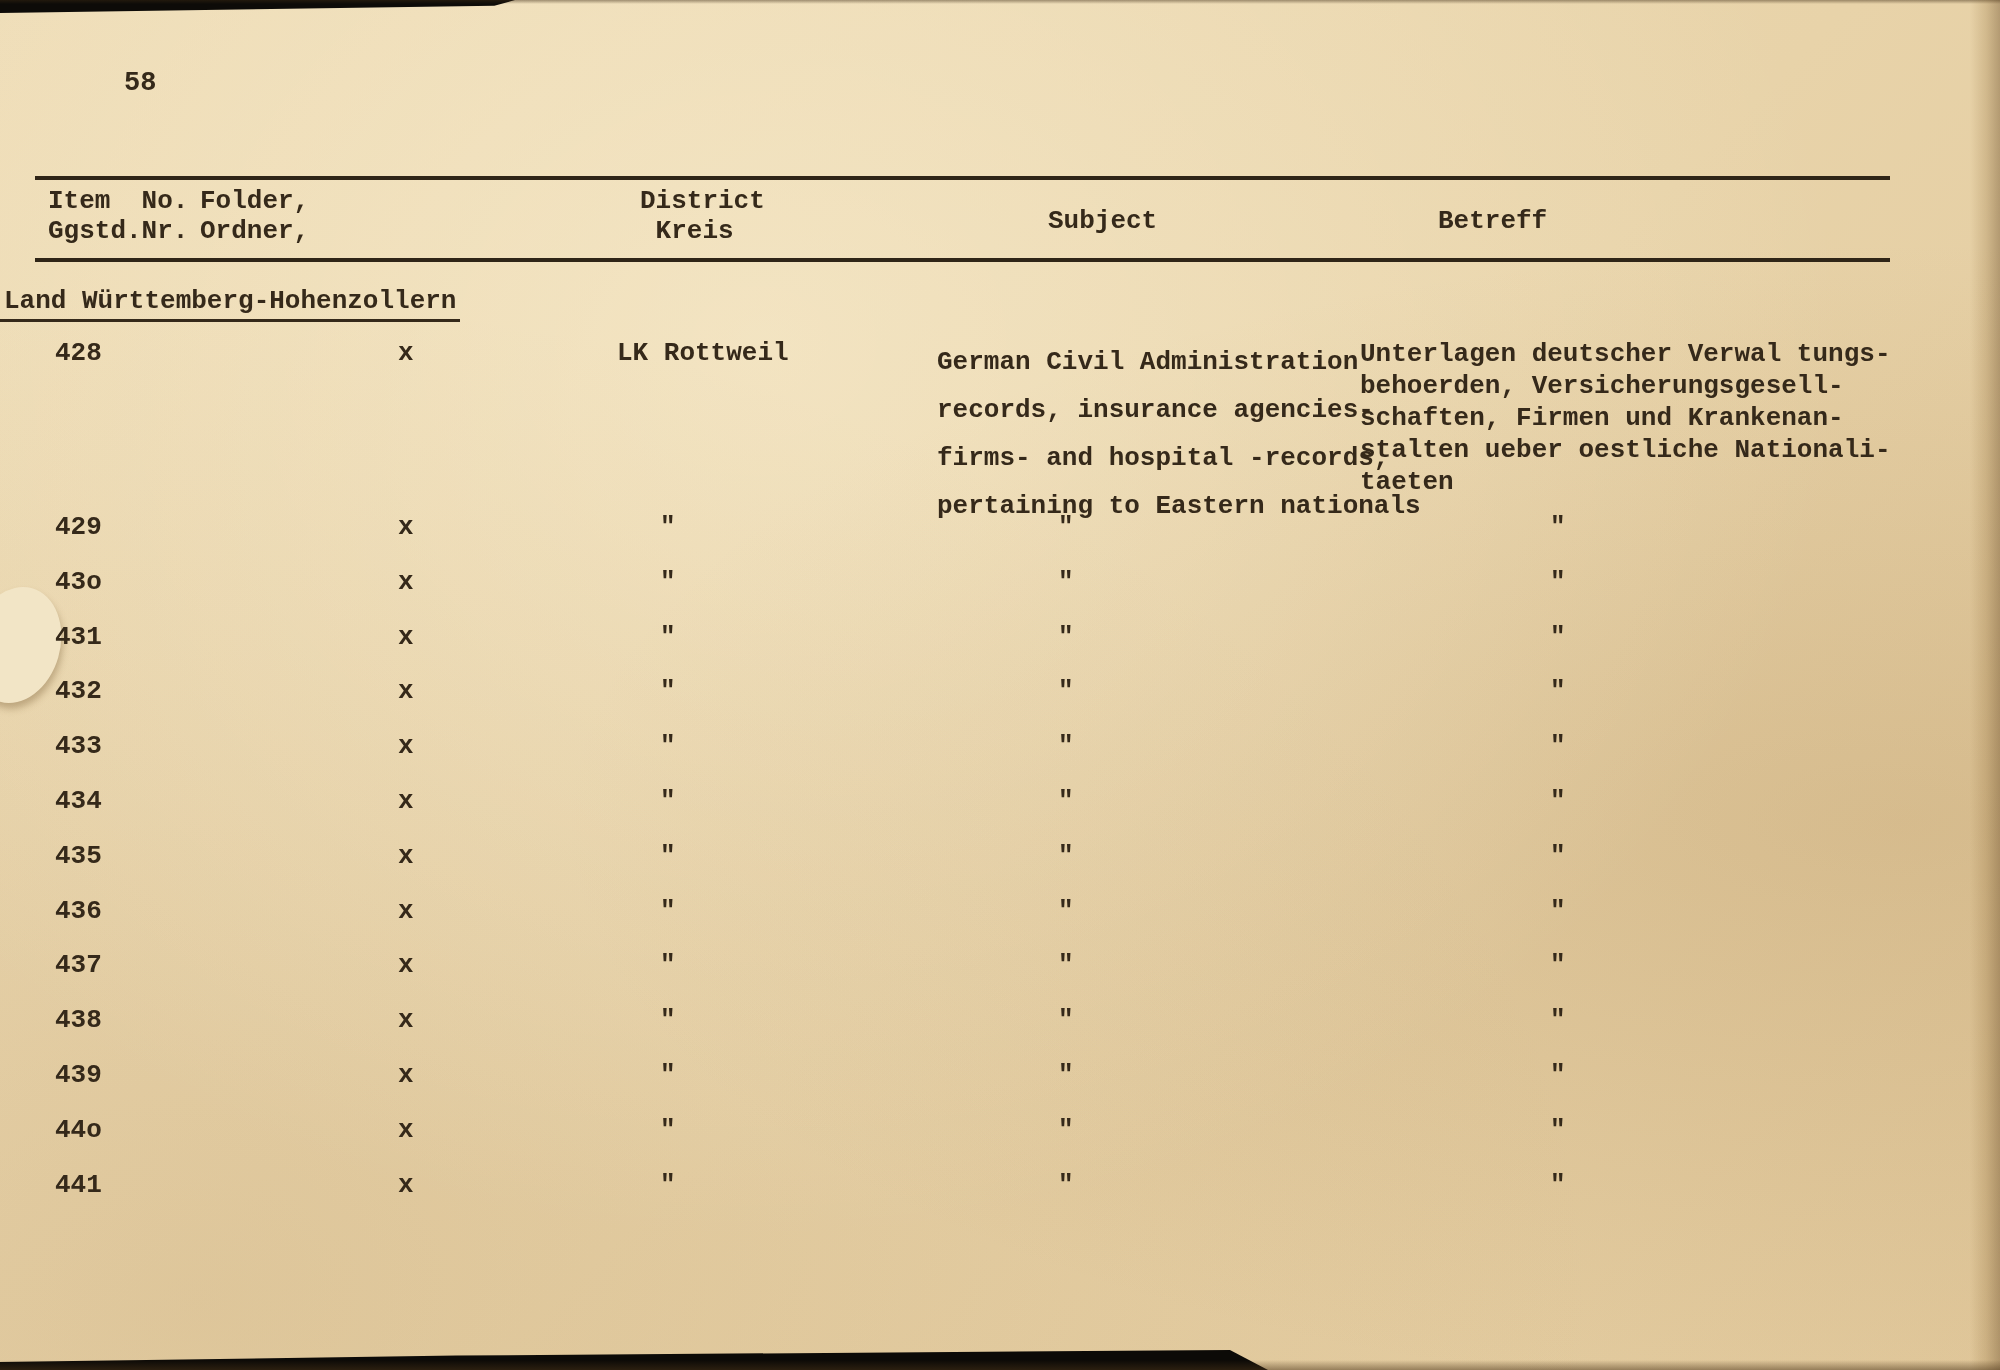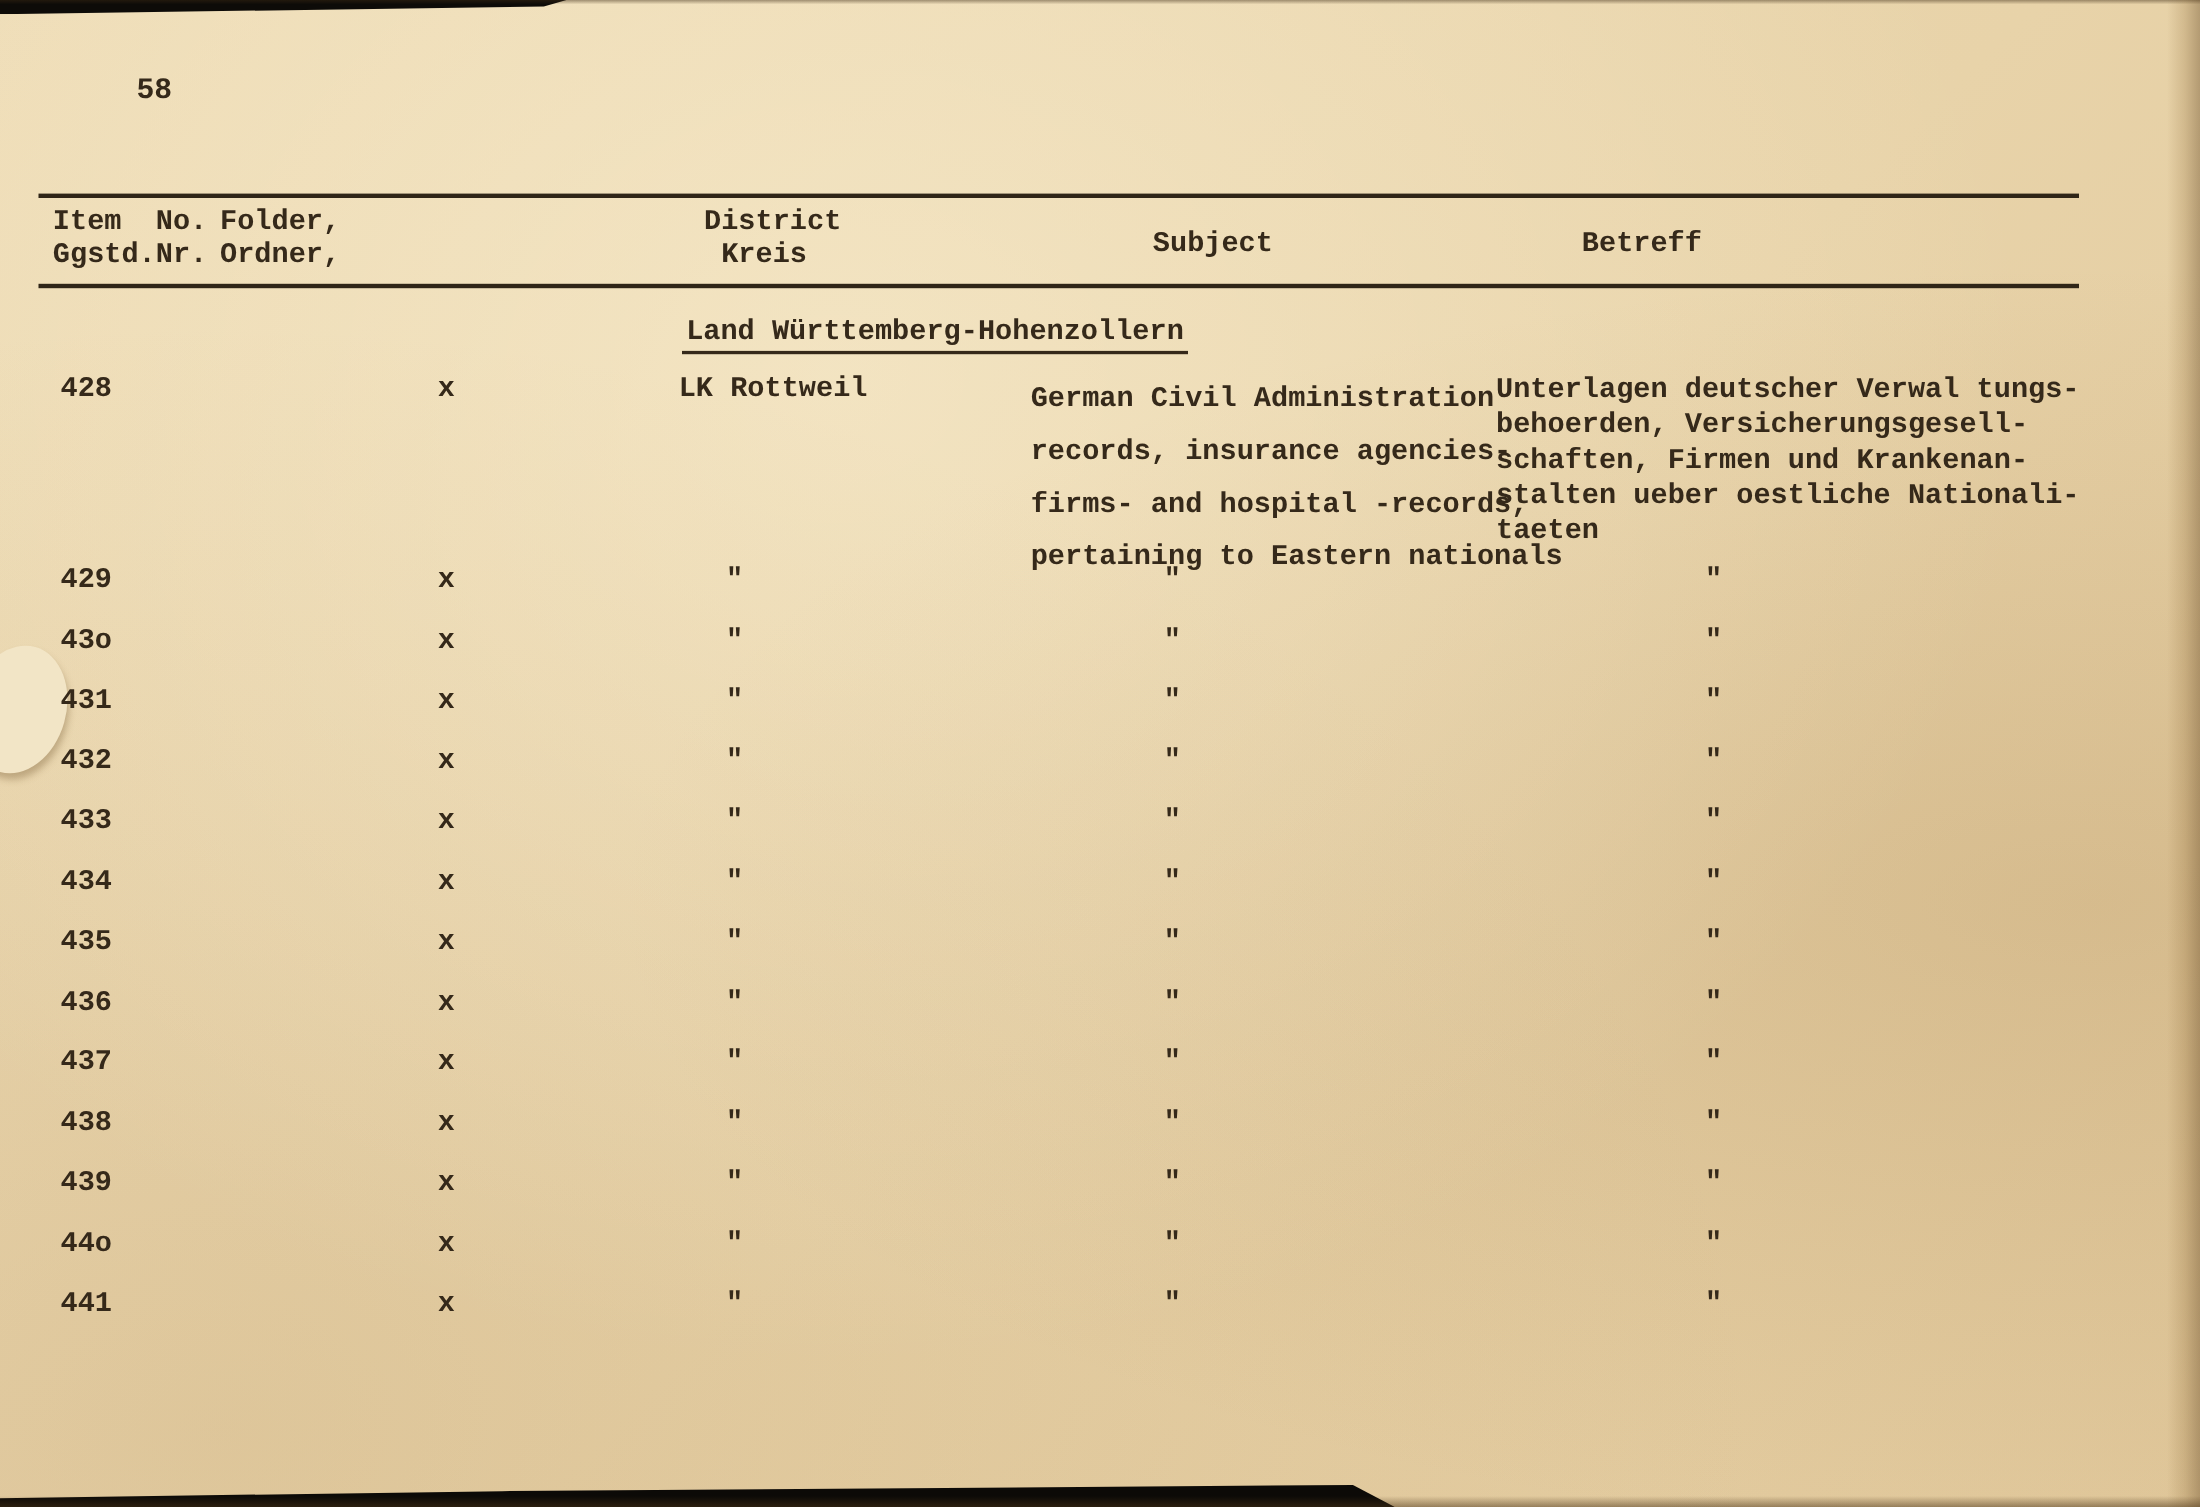--- a/index.html
+++ b/index.html
@@ -36,21 +36,21 @@
   .rule{position:absolute;left:35px;width:1855px;height:4px;background:#2f2517;}
   .rule-top{top:176px;}
   .rule-bottom{top:258px;}
   .hdr{position:absolute;top:186px;line-height:30px;white-space:pre-wrap;}
   .hdr-item{left:48px;}
   .hdr-folder{left:200px;}
   .hdr-book{left:355px;}
   .hdr-district{left:640px;}
   .hdr-subject{left:1048px;top:206px;}
   .hdr-betreff{left:1438px;top:206px;}
-  .section-heading-wrap{position:absolute;top:286px;left:0;width:1700px;text-align:center;}
+  .section-heading-wrap{position:absolute;top:286px;left:0;width:1700px;text-align:left;}
   .section-heading{display:inline-block;border-bottom:3px solid #35291a;padding:0 4px 3px 4px;}
   .row-428{position:absolute;top:338px;left:0;width:2000px;}
   .row-428 .c-item{position:absolute;left:55px;}
   .row-428 .c-book{position:absolute;left:398px;}
   .row-428 .c-district{position:absolute;left:578px;margin-left:39px;}
   .c-subject{position:absolute;left:937px;width:500px;line-height:48px;white-space:pre-wrap;}
   .c-betreff{position:absolute;left:1360px;width:560px;line-height:32px;white-space:pre-wrap;}
   .ditto-rows{position:absolute;top:512px;left:0;width:2000px;}
   .ditto-row{position:relative;height:54.8px;width:2000px;}
   .ditto-row .c-item{position:absolute;left:55px;}

